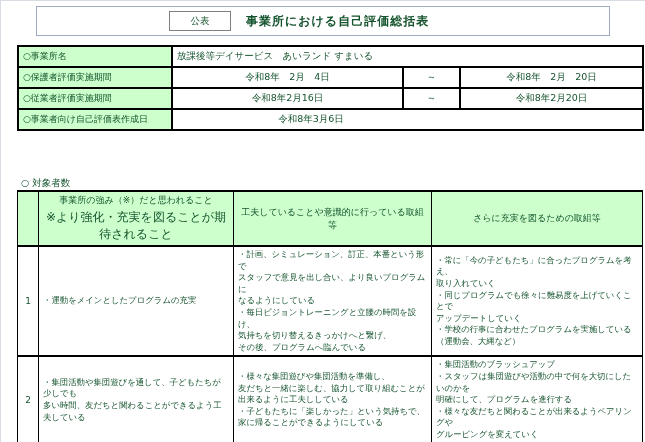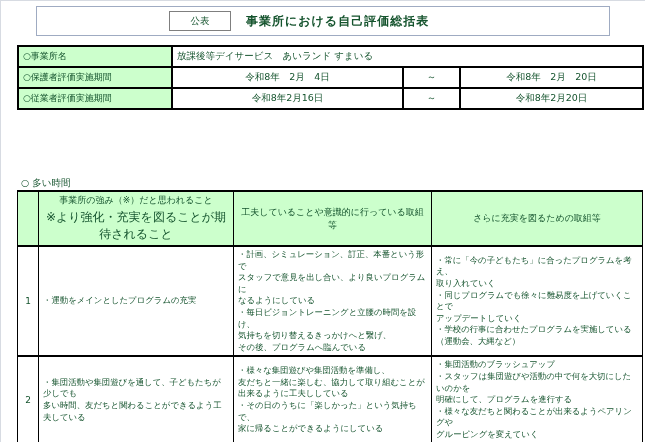--- a/index.html
+++ b/index.html
@@ -83,24 +83,30 @@
       <td class="val-center" colspan="2">令和8年　2月　4日</td>
       <td class="val-center">～</td>
       <td class="val-center">令和8年　2月　20日</td>
     </tr>
     <tr>
       <td class="lbl">○従業者評価実施期間</td>
       <td class="val-center" colspan="2">令和8年2月16日</td>
       <td class="val-center">～</td>
       <td class="val-center">令和8年2月20日</td>
     </tr>
+    <tr>
+      <td class="lbl">○事業者向け自己評価表作成日</td>
+      <td class="val-left" colspan="4">
+        <div class="date-inner">令和8年3月6日</div>
+      </td>
+    </tr>
   </tbody>
     </table>
 
-  <div class="section-label">○ 多い時間</div>
+  <div class="section-label">○ 対象者数</div>
 
   <table class="analysis-table">
     <colgroup>
       <col style="width:21px">
         <col style="width:195px">
         <col style="width:198px">
         <col style="width:211px">
     </colgroup>
     <tbody>
         <tr>
@@ -128,21 +134,21 @@
 ・学校の行事に合わせたプログラムを実施している
 （運動会、大縄など）</td>
     </tr>
     <tr>
       <td class="num">2</td>
       <td class="acell">・集団活動や集団遊びを通して、子どもたちが少しでも
 多い時間、友だちと関わることができるよう工夫している</td>
       <td class="acell">・様々な集団遊びや集団活動を準備し、
 友だちと一緒に楽しむ、協力して取り組むことが
 出来るように工夫ししている
-・その日のうちに「楽しかった」という気持ちで、
+・子どもたちに「楽しかった」という気持ちで、
 家に帰ることができるようにしている</td>
       <td class="acell">・集団活動のブラッシュアップ
 ・スタッフは集団遊びや活動の中で何を大切にしたいのかを
 明確にして、プログラムを進行する
 ・様々な友だちと関わることが出来るようペアリングや
 グルーピングを変えていく</td>
     </tr>
     <tr>
       <td class="num">3</td>
       <td class="acell">・学校や保護者からの相談への対応</td>

